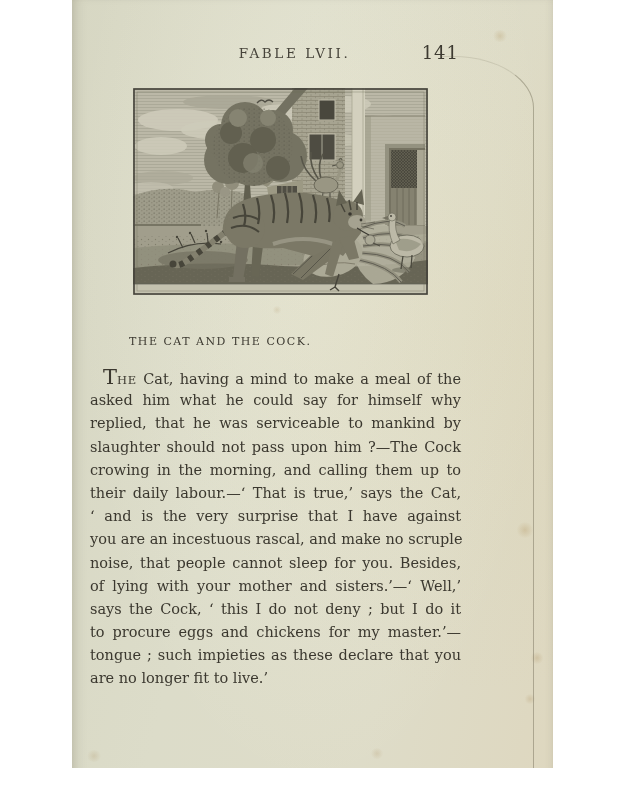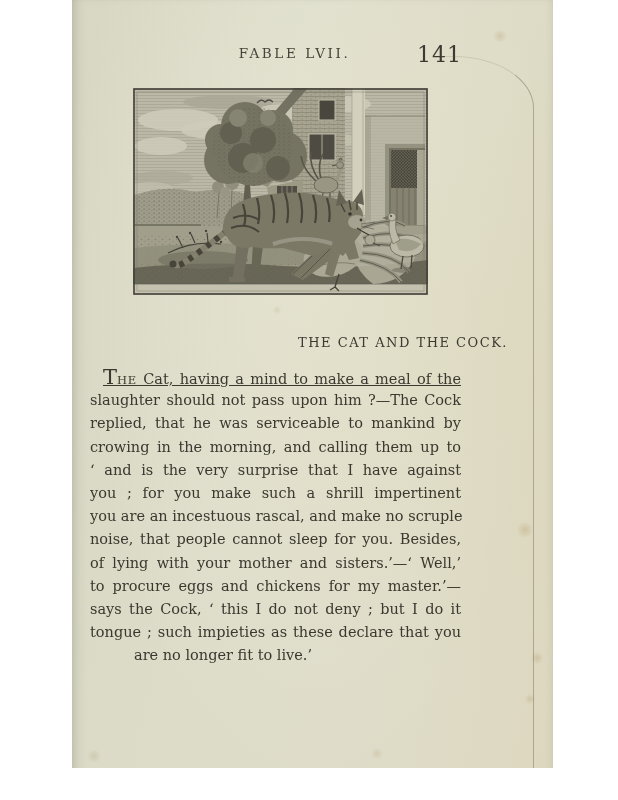--- a/index.html
+++ b/index.html
@@ -14,29 +14,29 @@
     color:#3d3a31;}
   .bottom-edge{position:absolute;left:0;right:0;bottom:0;height:10px;
     background:linear-gradient(to bottom, rgba(110,108,92,0) 0%, rgba(110,108,92,0.25) 40%, #6f6d5e 100%);}
   .crease{position:absolute;right:19px;top:56px;width:92px;height:734px;
     border-right:1px solid rgba(112,106,86,0.45);
     border-top:1px solid rgba(112,106,86,0.18);
     border-top-right-radius:80px 52px;}
   .running-header{position:absolute;top:45px;left:37px;width:371px;text-align:center;
     font-size:13.5px;letter-spacing:2.6px;color:#46433a;}
   .page-number{position:absolute;top:42px;left:345px;width:42px;text-align:right;
-    font-size:22px;letter-spacing:1px;color:#3d3a31;}
+    font-size:18px;letter-spacing:1px;color:#3d3a31;}
   .engraving{position:absolute;left:61px;top:88px;width:295px;height:207px;}
-  .story-title{position:absolute;top:335px;left:65px;width:371px;text-align:right;
-    font-size:13px;letter-spacing:1.5px;color:#3d3a31;}
+  .story-title{position:absolute;top:335px;left:57px;width:371px;text-align:left;
+    font-size:11px;letter-spacing:1.5px;color:#3d3a31;}
   .textblock{position:absolute;top:366px;left:18px;width:371px;
     font-size:14.5px;line-height:23.2px;color:#3b382f;}
   .line{height:23.2px;white-space:nowrap;text-align:justify;text-align-last:justify;}
-  .line.first{padding-left:13px;text-decoration:underline;}
-  .line.last{text-align-last:left;margin-left:44px;}
+  .line.first{padding-left:13px;}
+  .line.last{text-align-last:left;}
   .init{font-size:21px;}
   .sc{font-size:11.5px;letter-spacing:0.8px;}
   .spot{position:absolute;border-radius:50%;}
   .s1{left:420px;top:30px;width:16px;height:12px;background:radial-gradient(circle,rgba(158,118,52,0.20),rgba(158,118,52,0) 70%);}
   .s2{left:444px;top:522px;width:18px;height:16px;background:radial-gradient(circle,rgba(158,118,52,0.22),rgba(158,118,52,0) 70%);}
   .s3{left:458px;top:652px;width:14px;height:12px;background:radial-gradient(circle,rgba(150,110,48,0.20),rgba(150,110,48,0) 70%);}
   .s4{left:452px;top:694px;width:12px;height:10px;background:radial-gradient(circle,rgba(150,110,48,0.18),rgba(150,110,48,0) 70%);}
   .s5{left:14px;top:750px;width:16px;height:12px;background:radial-gradient(circle,rgba(150,110,48,0.16),rgba(150,110,48,0) 70%);}
   .s6{left:298px;top:748px;width:14px;height:11px;background:radial-gradient(circle,rgba(150,110,48,0.15),rgba(150,110,48,0) 70%);}
   .s7{left:200px;top:306px;width:10px;height:8px;background:radial-gradient(circle,rgba(150,110,48,0.14),rgba(150,110,48,0) 70%);}
@@ -249,30 +249,31 @@
       <g>
         <rect x="4" y="4" width="287" height="199" fill="none" stroke="#6e6b5a" stroke-width="0.5" opacity="0.7"></rect>
         <rect x="1" y="1" width="293" height="205" fill="none" stroke="#44423a" stroke-width="1.6"></rect>
       </g>
     </svg>
 
     <div class="story-title">THE CAT AND THE COCK.</div>
 
     <div class="textblock">
       <div class="line first"><span class="init">T</span><span class="sc">HE</span><span> Cat, having a mind to make a meal of the</span></div>
+      <div class="line">asked him what he could say for himself why</div>
+      <div class="line">replied, that he was serviceable to mankind by</div>
       <div class="line">slaughter should not pass upon him ?—The Cock</div>
-      <div class="line">replied, that he was serviceable to mankind by</div>
       <div class="line">crowing in the morning, and calling them up to</div>
+      <div class="line">their daily labour.—‘ That is true,’ says the Cat,</div>
       <div class="line">‘ and is the very surprise that I have against</div>
-      <div class="line">you ; for you make such a shrill impertinent</div>
       <div class="line">you are an incestuous rascal, and make no scruple</div>
       <div class="line">noise, that people cannot sleep for you.  Besides,</div>
       <div class="line">of lying with your mother and sisters.’—‘ Well,’</div>
+      <div class="line">says the Cock, ‘ this I do not deny ; but I do it</div>
       <div class="line">to procure eggs and chickens for my master.’—</div>
-      <div class="line">says the Cock, ‘ this I do not deny ; but I do it</div>
       <div class="line">tongue ; such impieties as these declare that you</div>
       <div class="line last">are no longer fit to live.’</div>
     </div>
 
     <div>
       <div class="spot s1"></div>
       <div class="spot s2"></div>
       <div class="spot s3"></div>
       <div class="spot s4"></div>
       <div class="spot s5"></div>

